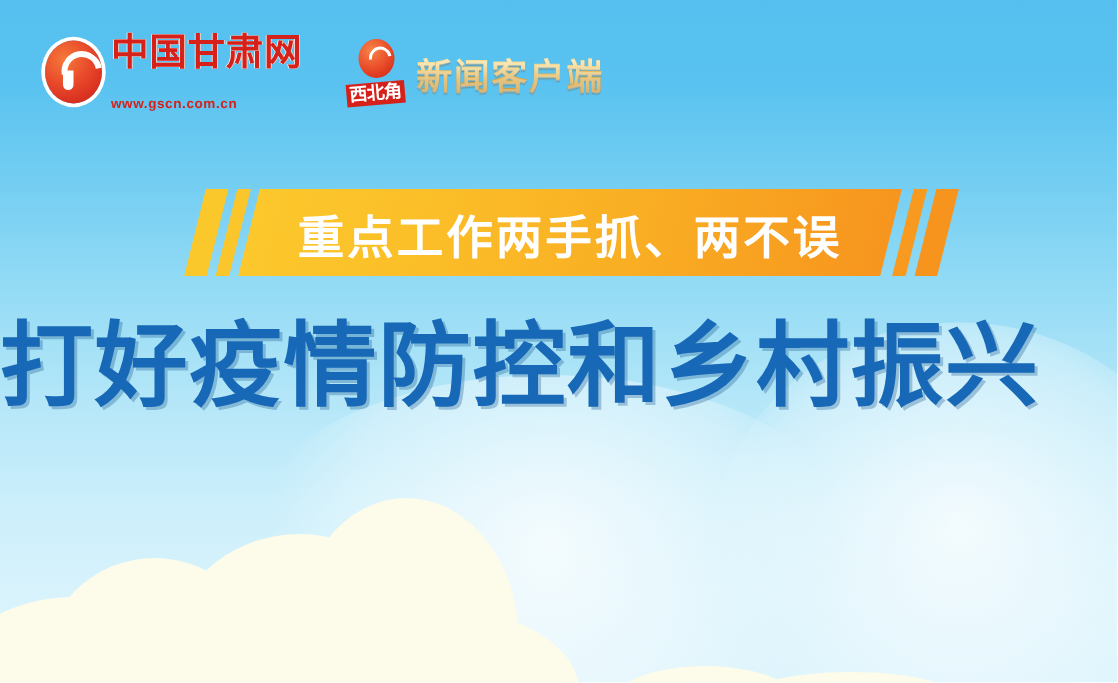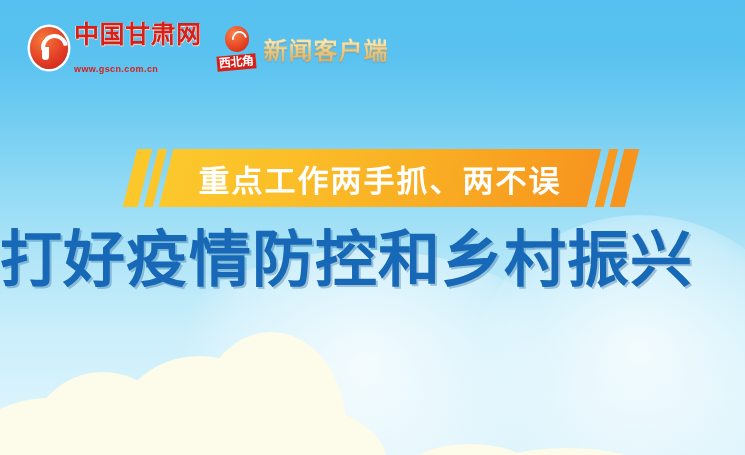--- a/index.html
+++ b/index.html
@@ -83,21 +83,21 @@
   .cream-r2 { left: 492px; top: 448px; width: 150px; height: 40px; }
 
   
   .logo-bar {
     position: absolute;
     left: 30px;
     top: 22px;
     height: 52px;
     display: flex;
     align-items: center;
-    gap: 14px;
+    gap: 28px;
   }
   .logo-group {
     display: flex;
     align-items: center;
     gap: 6px;
   }
 
   
   .mark-gscn {
     position: relative;
@@ -219,21 +219,20 @@
     filter: drop-shadow(0.5px 1px 0.5px rgba(120,70,10,0.45));
   }
 
   
   .ribbon-wrap {
     position: absolute;
     left: 0;
     top: 126px;
     width: 676px;
     height: 64px;
-    margin-top: 23px;
   }
   .ribbon-slash {
     position: absolute;
     top: 0;
     height: 58px;
     transform: skewX(-14deg);
   }
   .slash-l1 { left: 130px; width: 15px; background: #fbc82c; }
   .slash-l2 { left: 151px; width: 9px;  background: #fbc62b; }
   .slash-r1 { left: 602px; width: 9px;  background: #f79a1f; }
@@ -262,21 +261,21 @@
     font-weight: bold;
     color: #ffffff;
     letter-spacing: 2px;
     white-space: nowrap;
   }
 
   
   .headline {
     position: absolute;
     left: 0;
-    top: 228px;
+    top: 212px;
     width: 645px;
     text-align: left;
     font-family: "DejaVu Sans", "Liberation Sans", sans-serif;
     font-weight: bold;
     color: #1768b6;
     line-height: 1.02;
     text-shadow: 2px 2px 0 rgba(17, 80, 140, 0.30);
     white-space: nowrap;
   }
   .headline-l1 {

